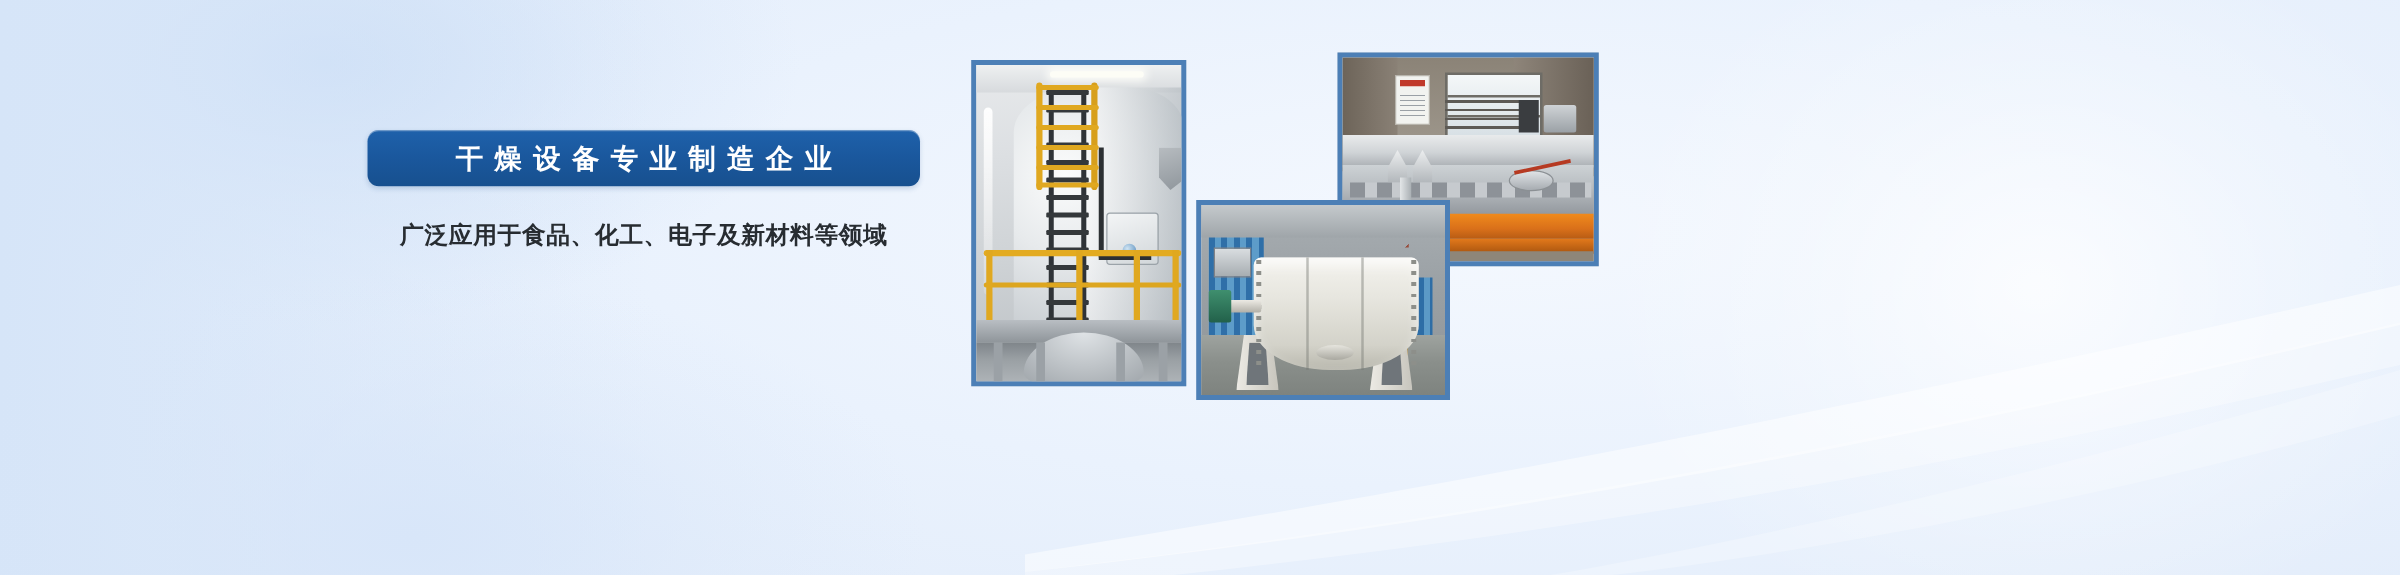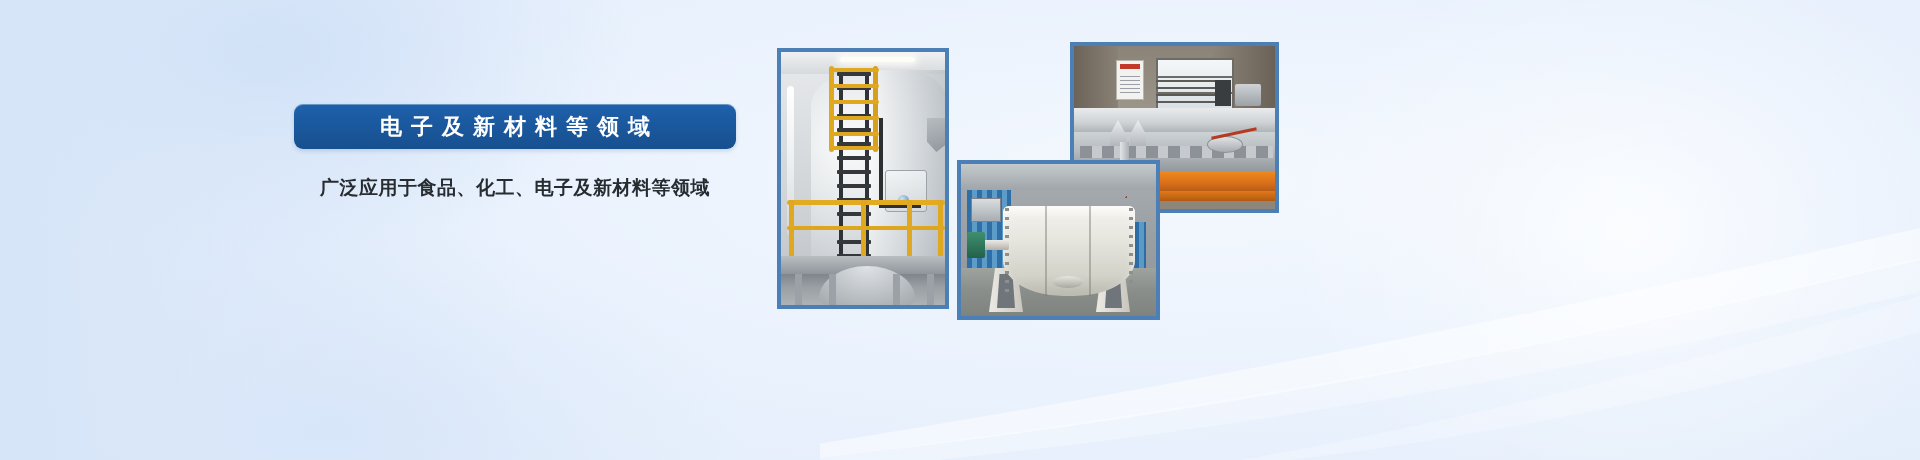--- a/index.html
+++ b/index.html
@@ -222,21 +222,21 @@
   <svg class="swoosh" viewBox="0 0 1100 260" preserveAspectRatio="none">
     <path d="M-40 250 C 240 205, 560 150, 1100 28 L1100 60 C 600 178, 280 228, -40 262 Z" fill="#ffffff" opacity="0.5"></path>
     <path d="M-40 262 C 260 228, 600 176, 1100 58 L1100 92 C 620 202, 300 244, -40 276 Z" fill="#ffffff" opacity="0.33"></path>
     <path d="M420 260 C 640 222, 880 160, 1100 96 L1100 132 C 900 190, 660 238, 470 260 Z" fill="#ffffff" opacity="0.25"></path>
   </svg>
 
   <div class="copy">
 
 
     <div class="pill">
-      <span class="pill-text">电子及新材料等领域</span>
+      <span class="pill-text">干燥设备专业制造企业</span>
     </div>
 
     <p class="subtitle">广泛应用于食品、化工、电子及新材料等领域</p>
   </div>
 
   <div class="photo ph-tower">
     <div class="inner">
       <div class="tower-bg"></div>
       <div class="t-ceil"></div>
       <div class="t-light"></div>

